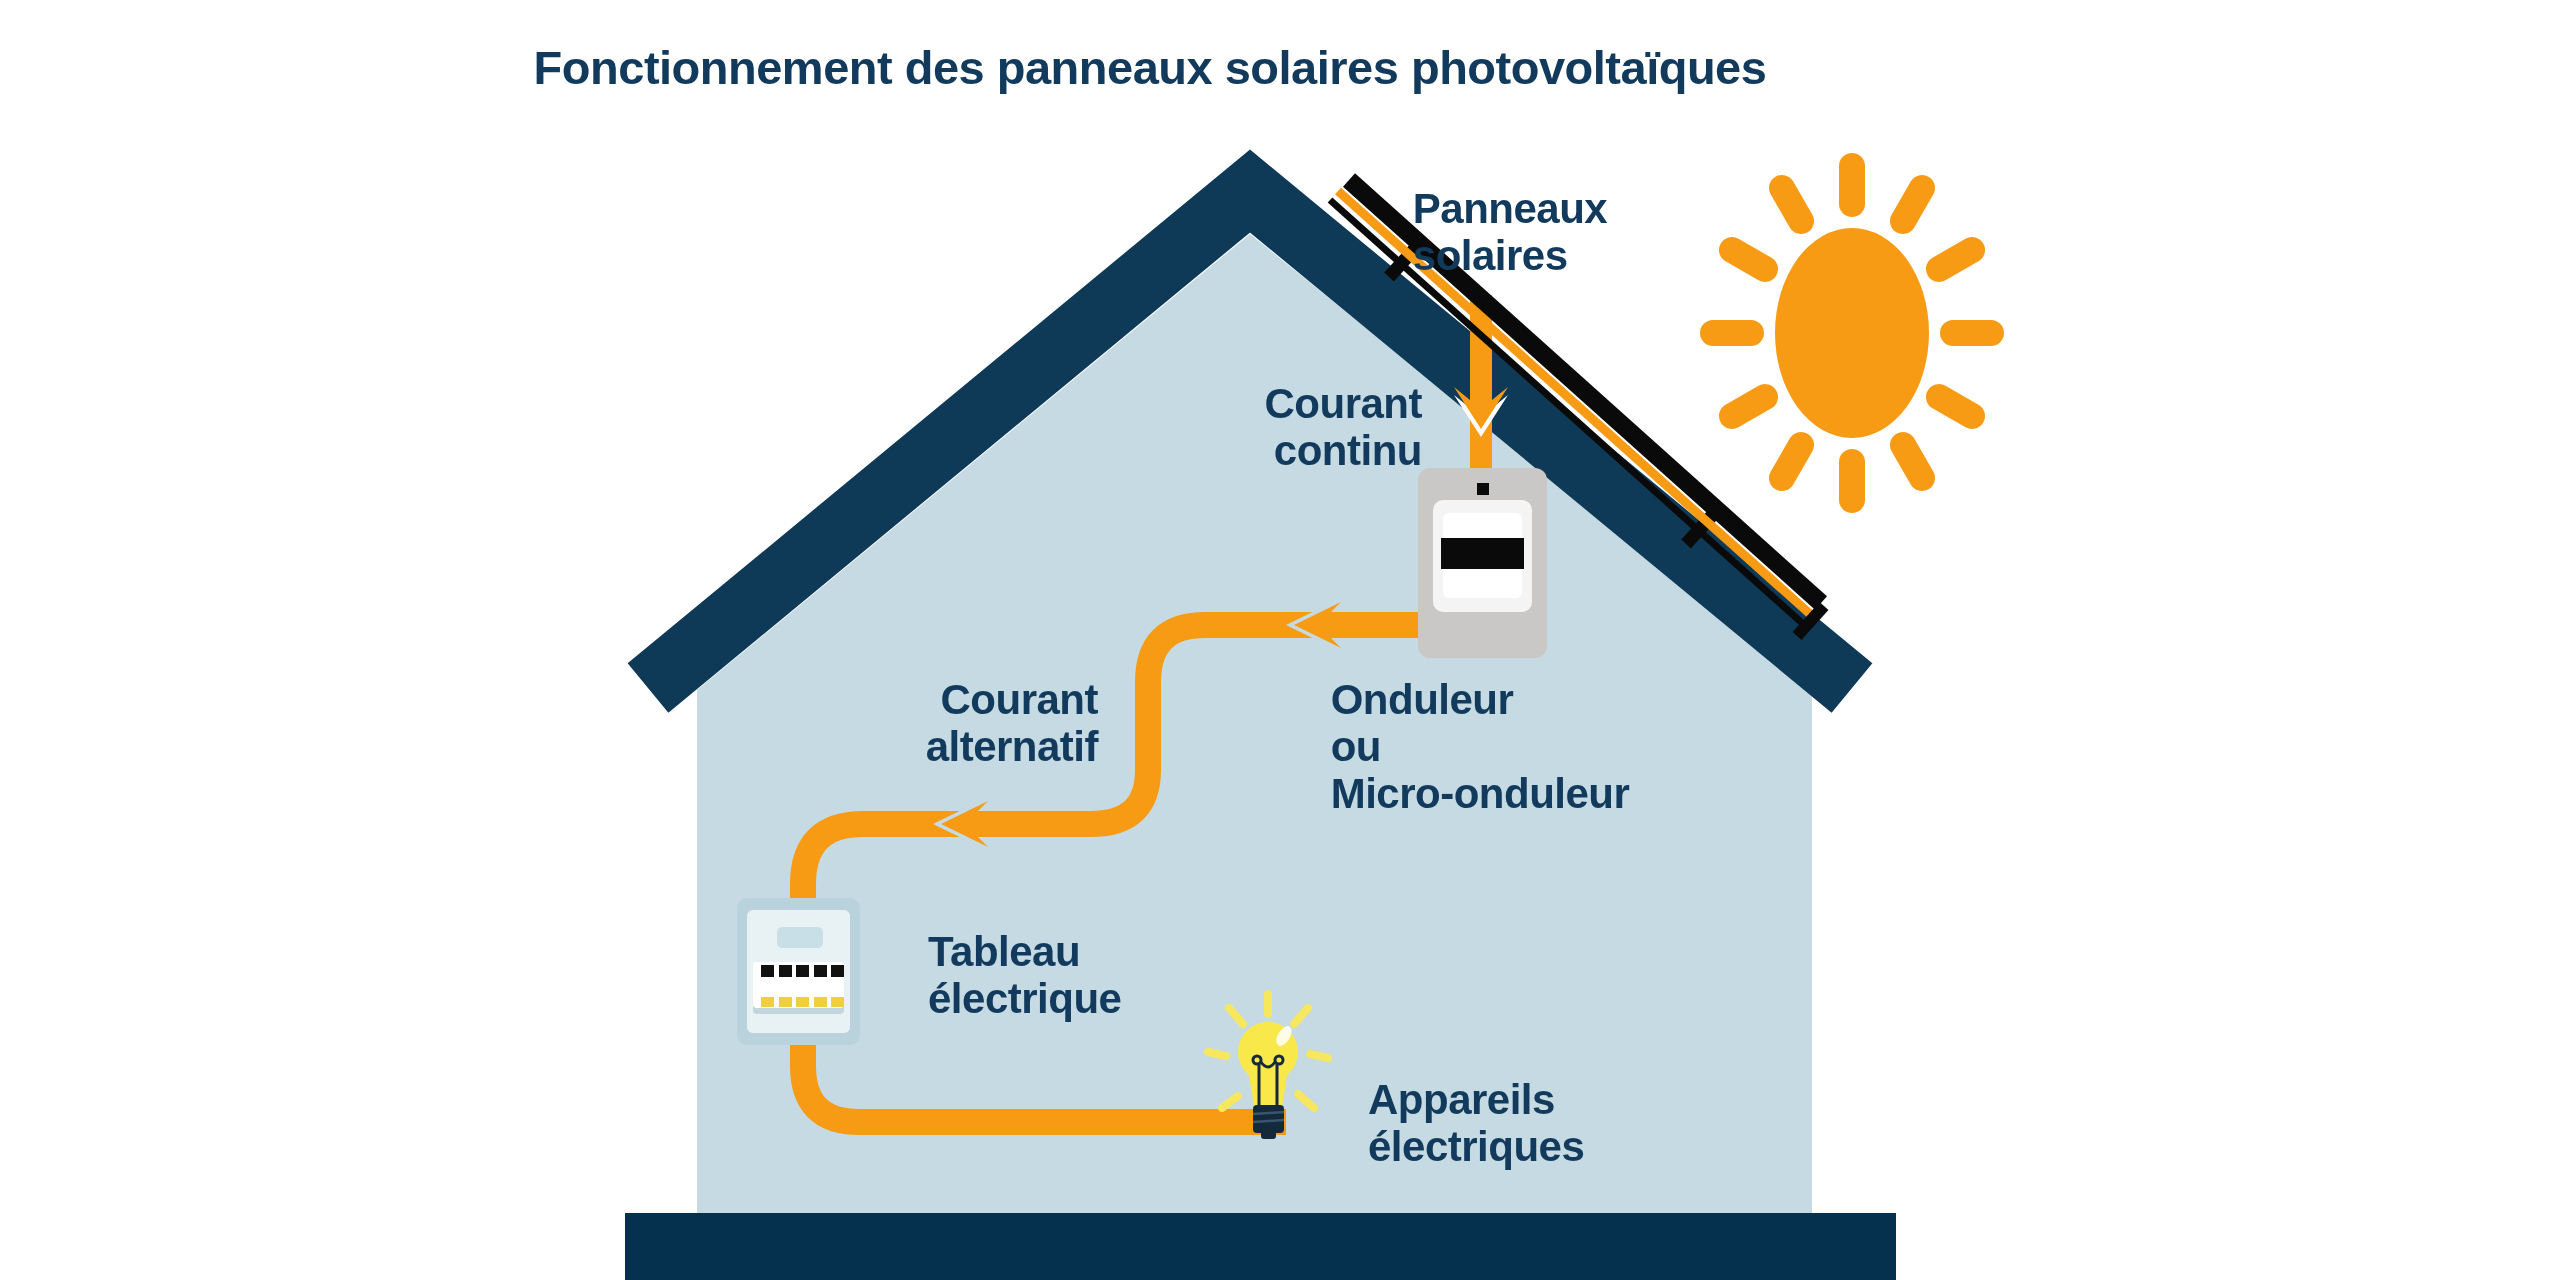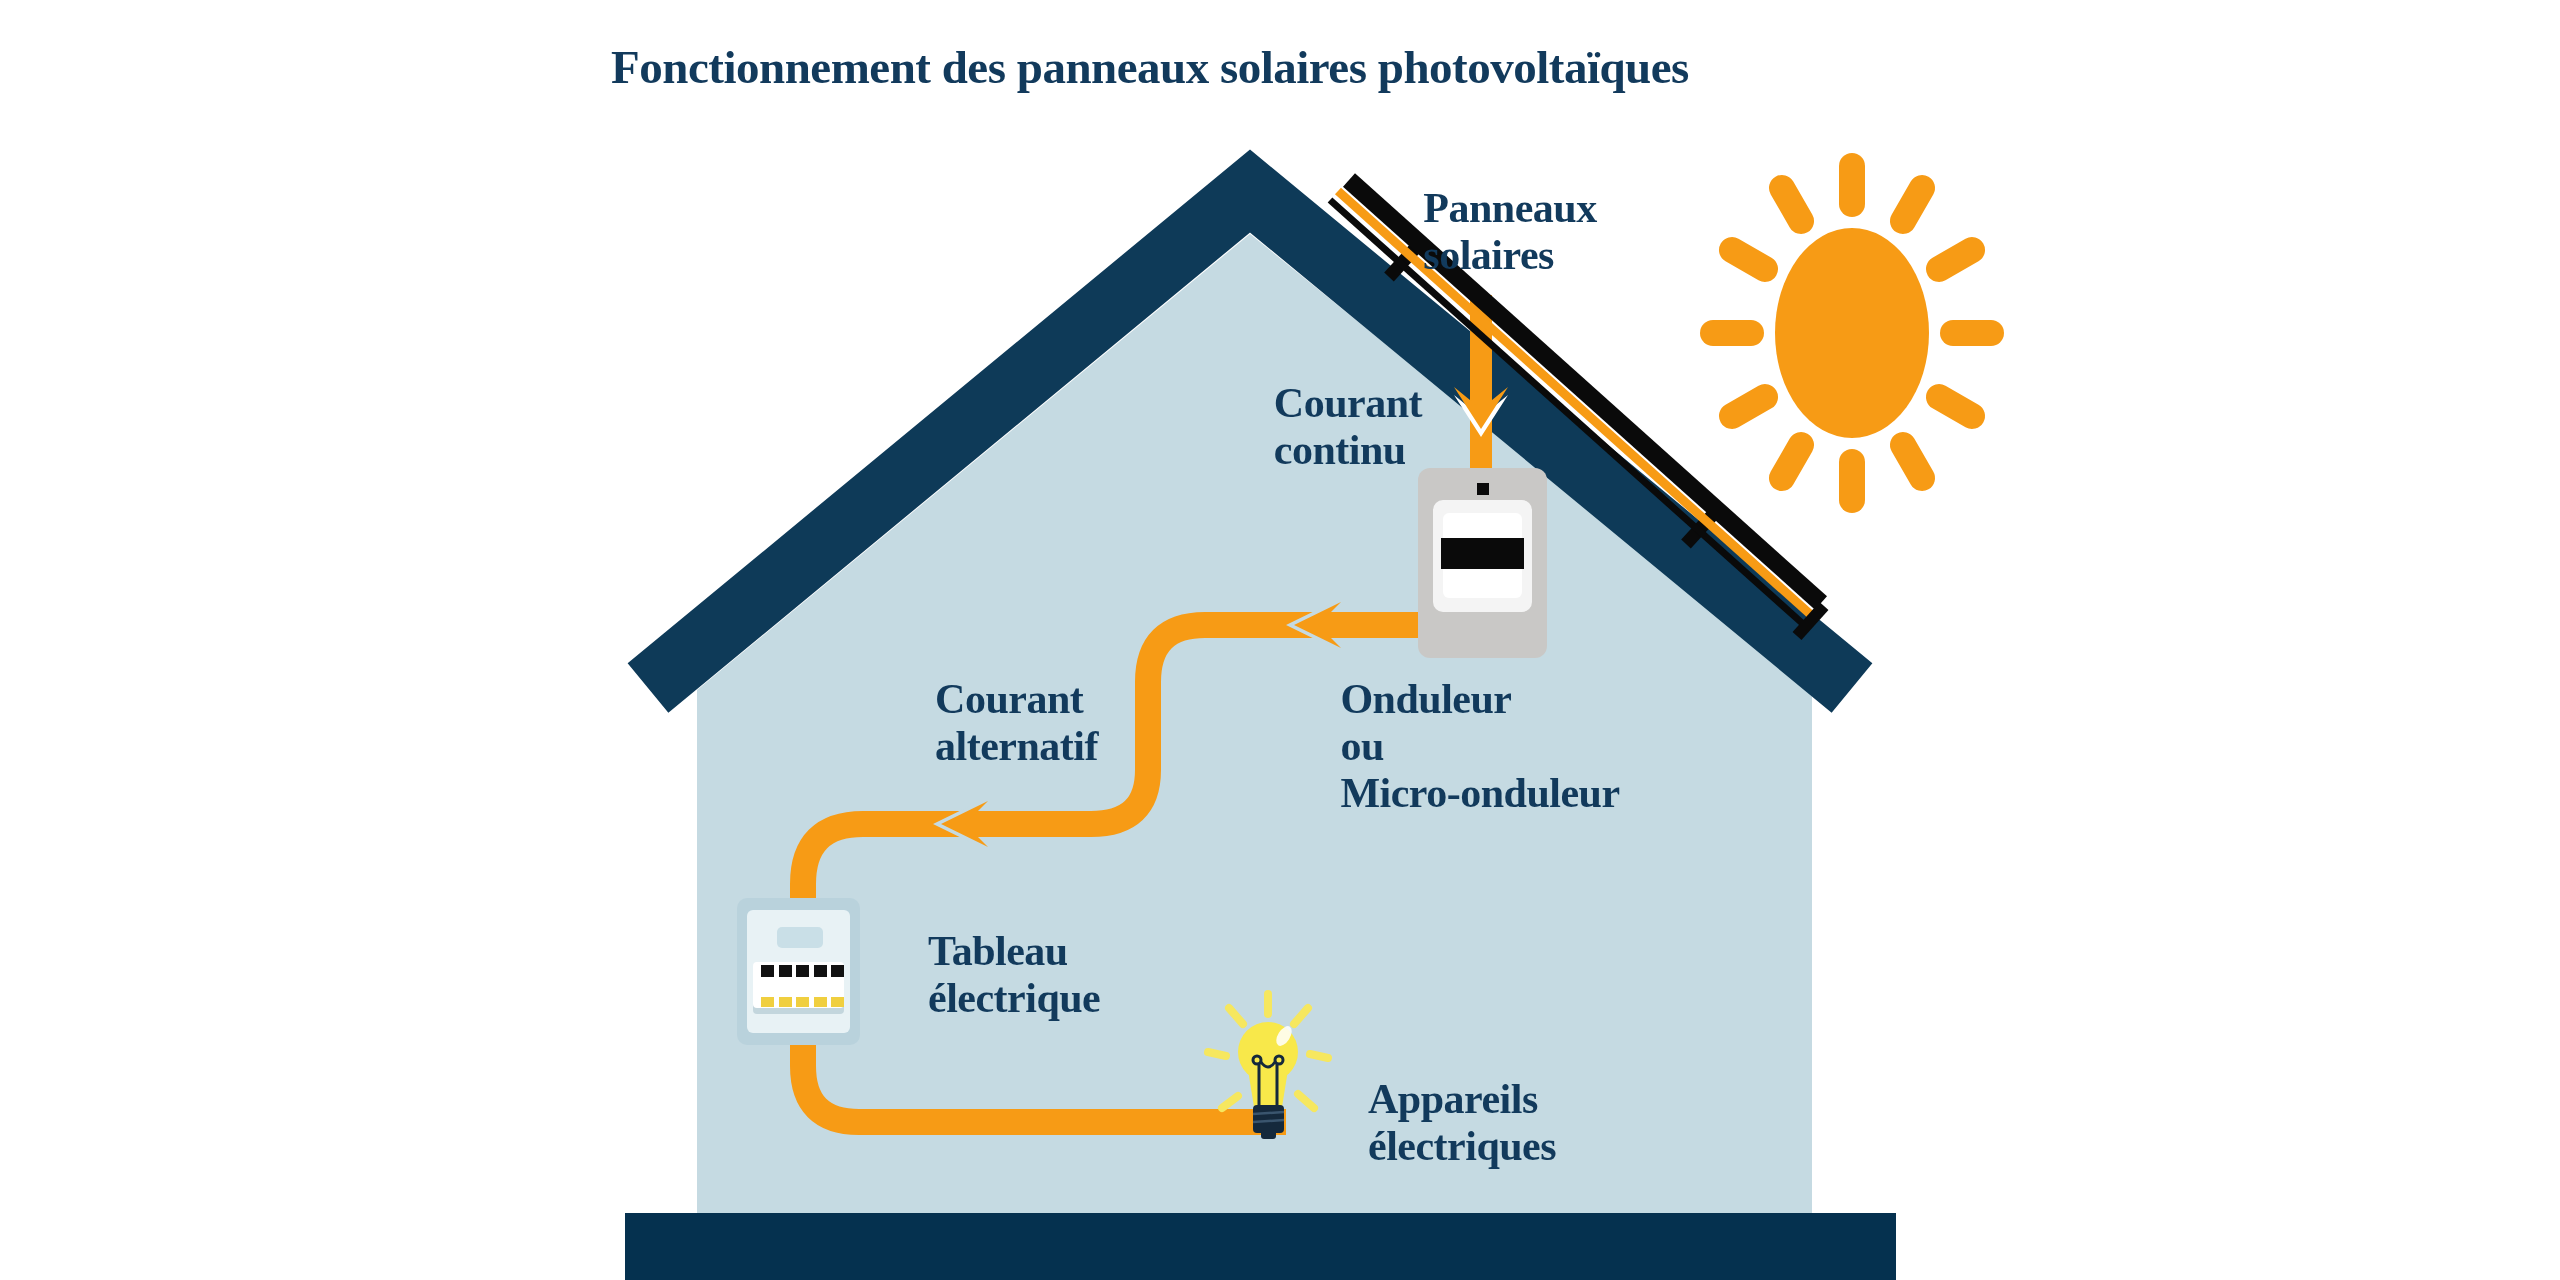--- a/index.html
+++ b/index.html
@@ -1,31 +1,31 @@
 <!DOCTYPE html>
 <html><head>
 <meta charset="utf-8">
 <style>
   html,body{margin:0;padding:0;background:#ffffff;}
   #stage{
     position:relative;width:2560px;height:1280px;overflow:hidden;
-    background:#3b82f6;font-family:Liberation Serif, serif;
+    background:#3b82f6;font-family:Liberation Sans, sans-serif;
   }
   #scene{position:absolute;left:0;top:0;width:2560px;height:1280px;}
   .lbl{
     position:absolute;white-space:pre-line;font-weight:bold;color:#123a5c;
     font-size:42px;line-height:47px;letter-spacing:-0.5px;
   }
   .title{
     position:absolute;top:40px;left:1150px;transform:translateX(-50%);
     white-space:nowrap;font-weight:bold;color:#123a5c;font-size:47px;
     letter-spacing:-0.5px;
   }
   .align-c{text-align:left;transform:translateX(-50%);}
-  .align-r{}
+  .align-r{text-align:right;}
 </style>
 </head>
 <body>
 
 <div id="stage">
 
   <svg id="scene" viewBox="0 0 2560 1280">
 
     <rect x="0" y="0" width="2560" height="1280" fill="#ffffff"></rect>
 

